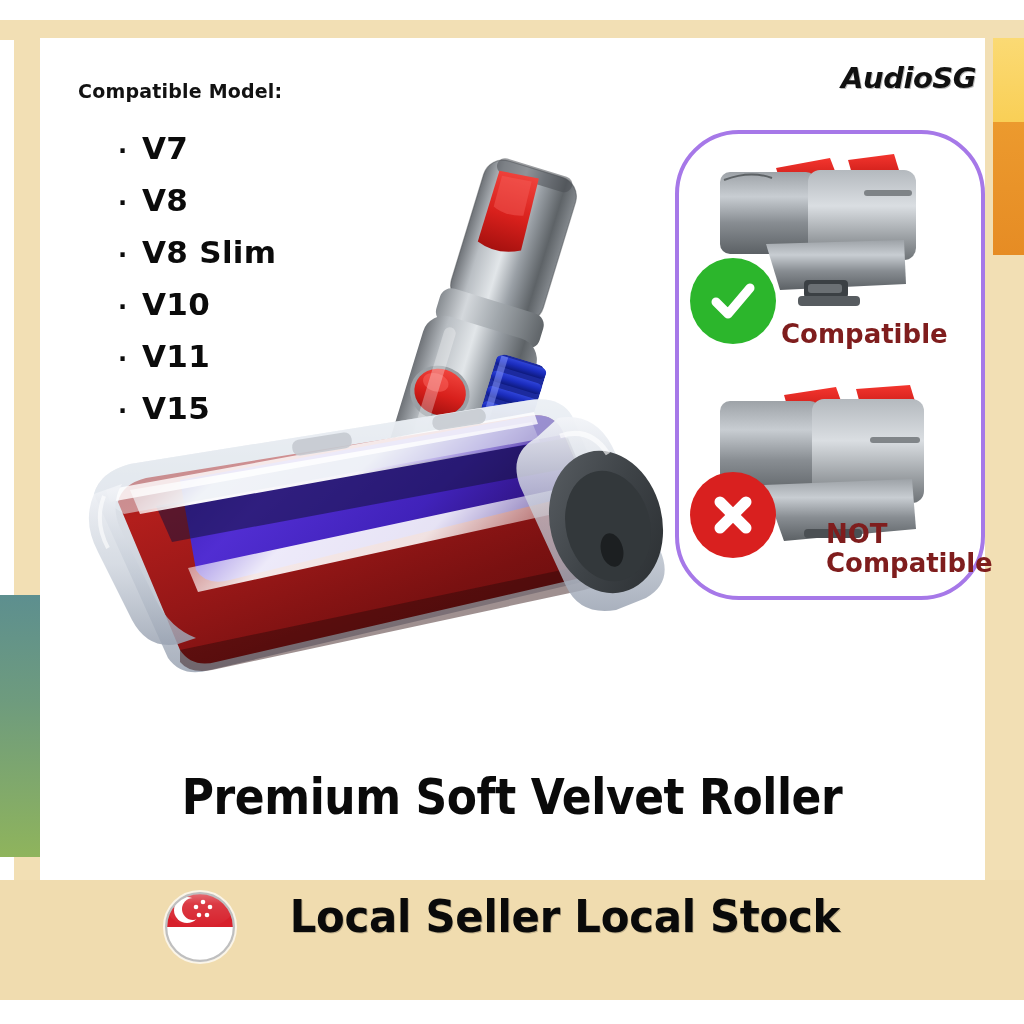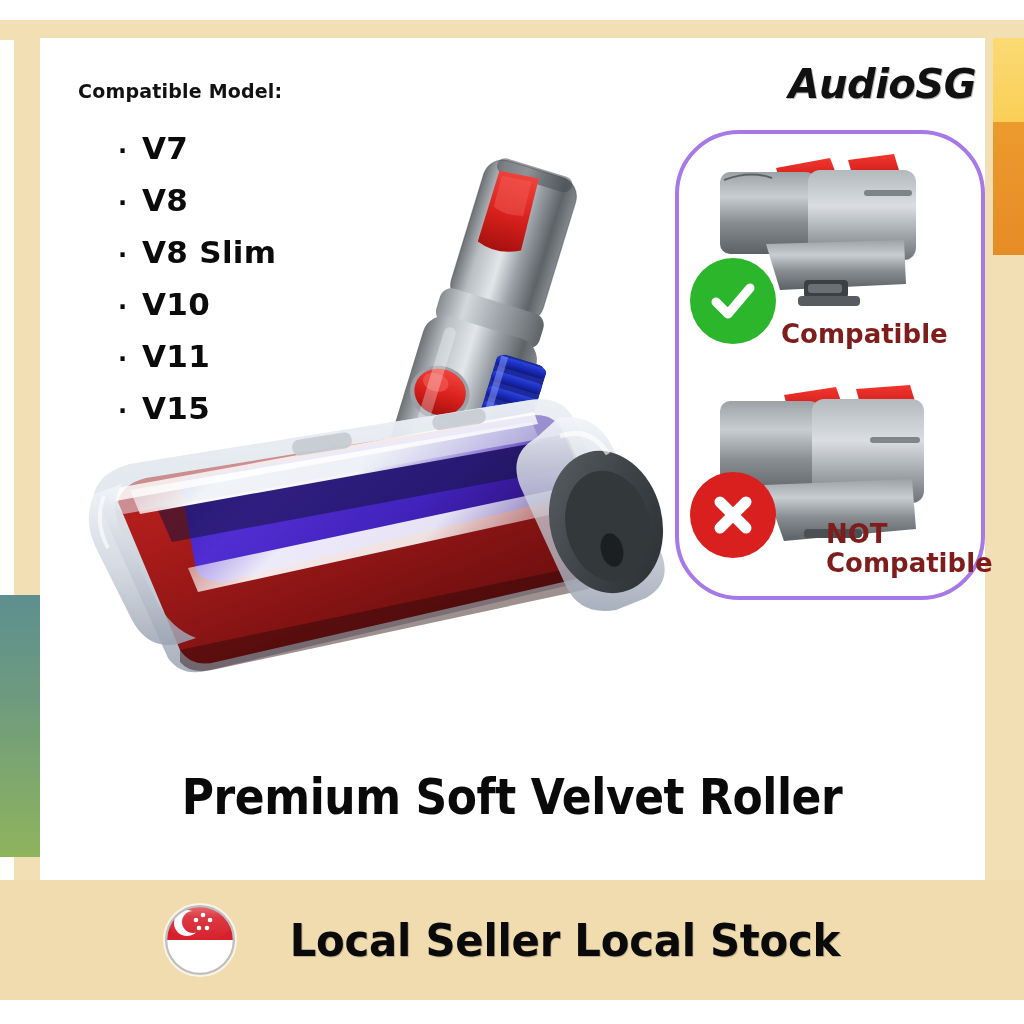--- a/index.html
+++ b/index.html
@@ -64,21 +64,21 @@
     position: absolute;
     left: 993px; top: 122px;
     width: 31px; height: 133px;
     background: linear-gradient(180deg, #EC9A2E 0%, #E68C24 100%);
   }
 
   
   .brand {
     position: absolute;
     right: 48px; top: 61px;
-    font-size: 40px;
+    font-size: 29px;
     font-weight: 700;
     font-style: italic;
     letter-spacing: -0.5px;
     color: #111111;
     text-shadow: 1px 1px 0 rgba(0,0,0,0.28);
   }
 
   
   .compat-heading {
     position: absolute;
@@ -163,21 +163,21 @@
     letter-spacing: -0.5px;
     transform: scaleX(0.88);
   }
 
   
   .seller-row {
     position: absolute;
     left: 0; top: 890px;
     width: 1024px; height: 100px;
     display: flex;
-    align-items: center;
+    align-items: flex-start;
     justify-content: center;
     gap: 32px;
   }
   .seller-text {
     font-size: 45px;
     font-weight: 700;
     color: #0a0a0a;
     letter-spacing: -0.3px;
     transform: scaleX(0.93);
     text-shadow: 1px 1px 0 rgba(0,0,0,0.2);

